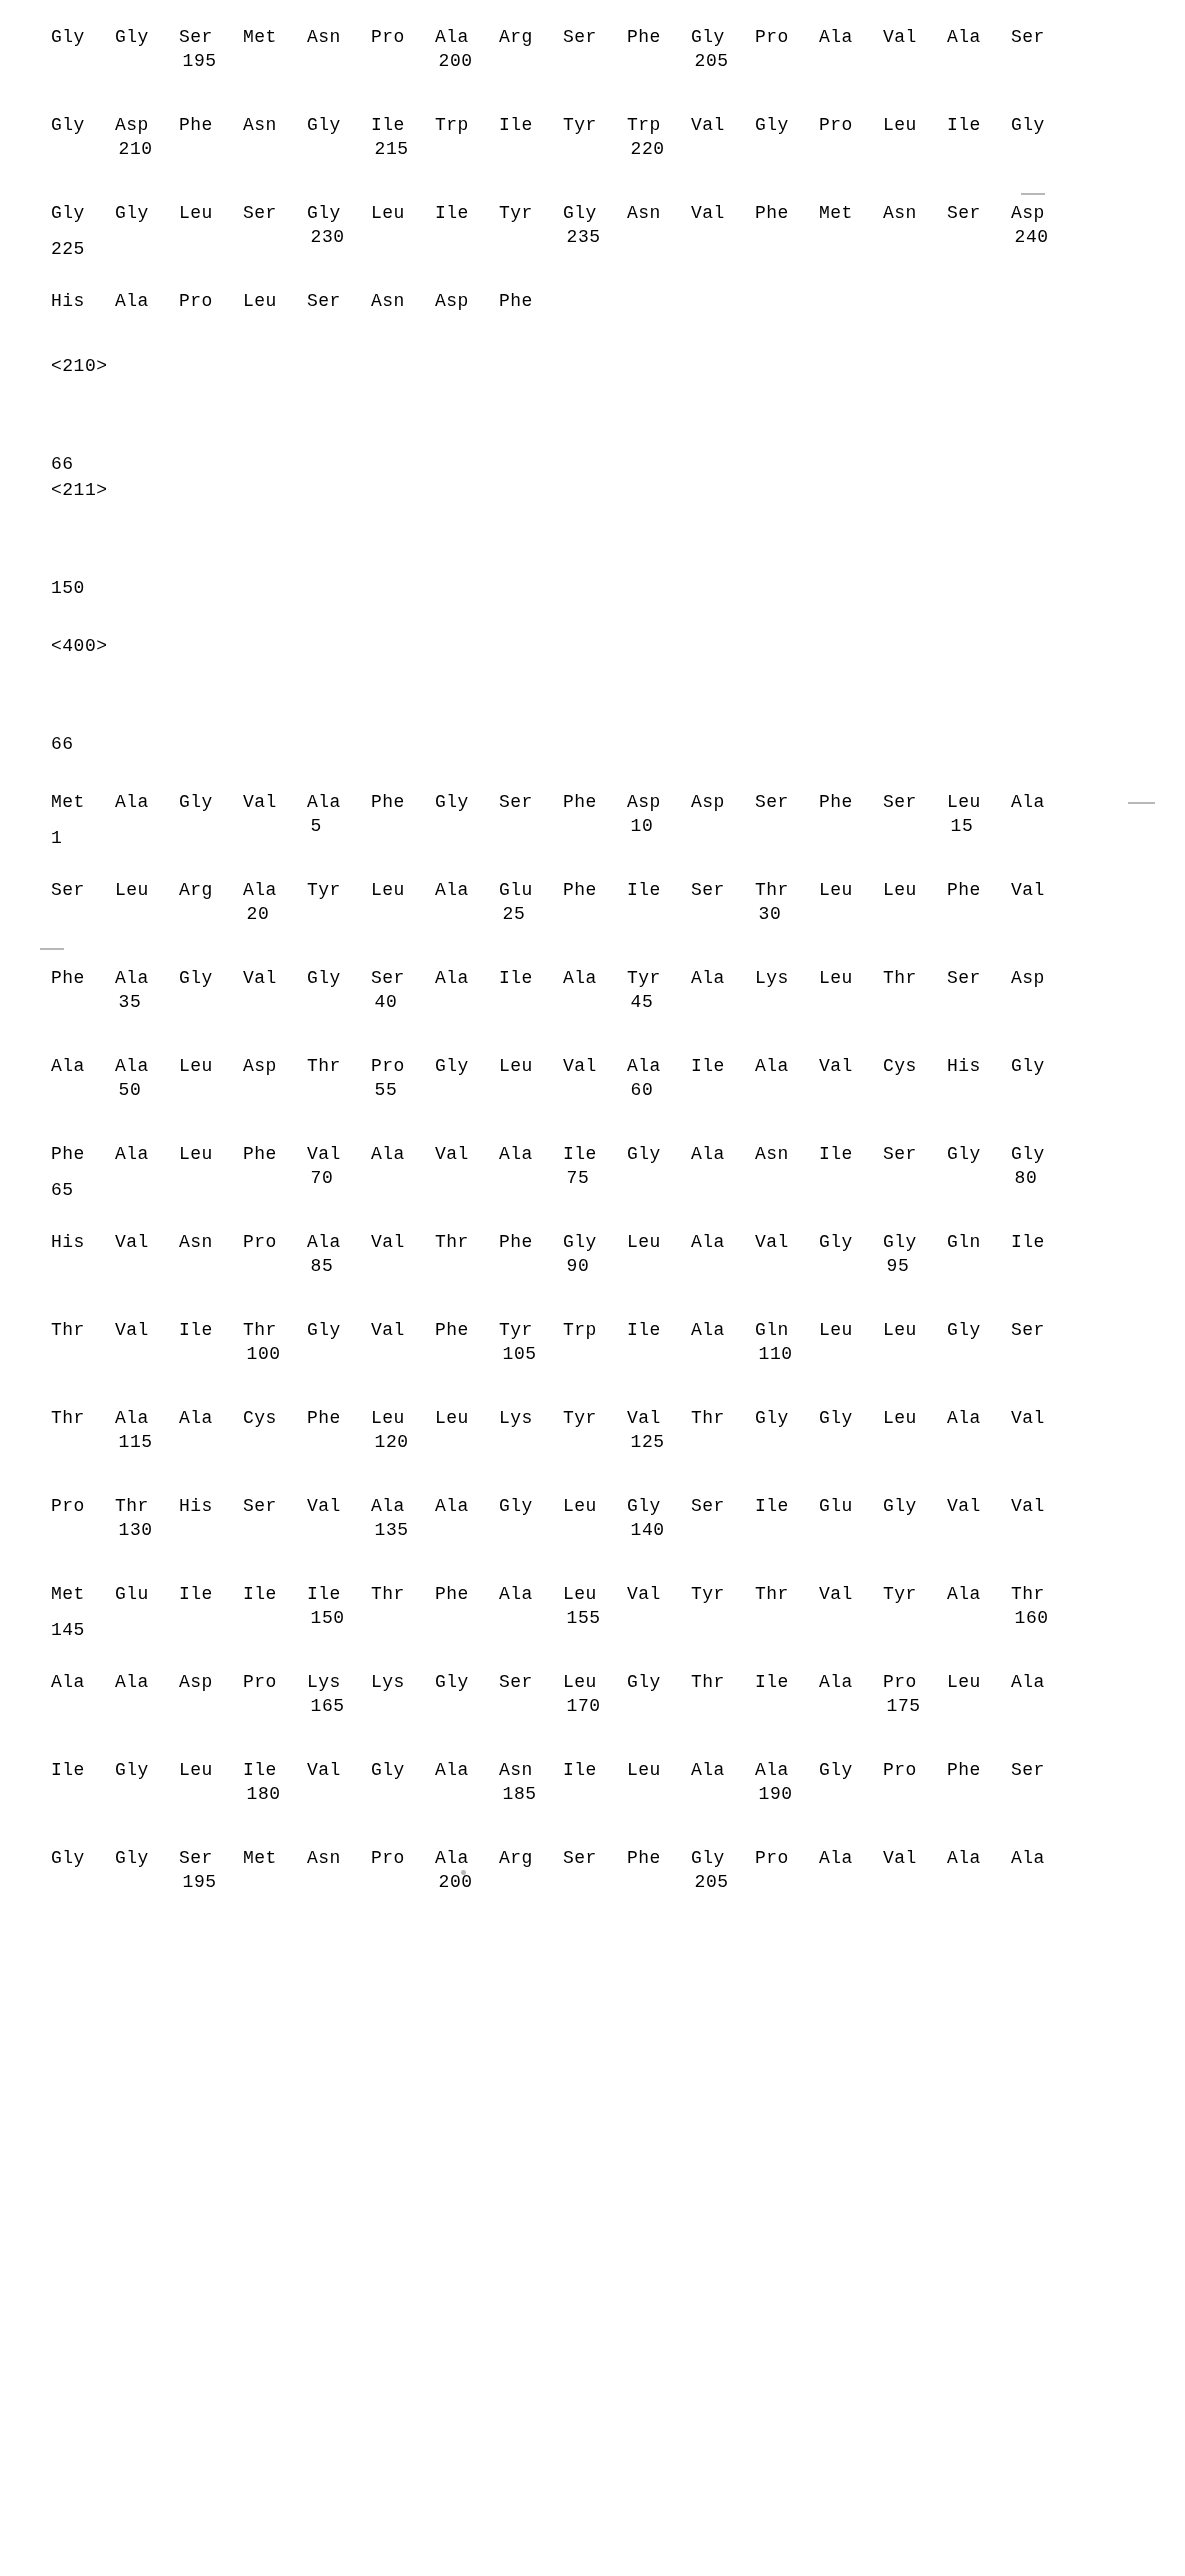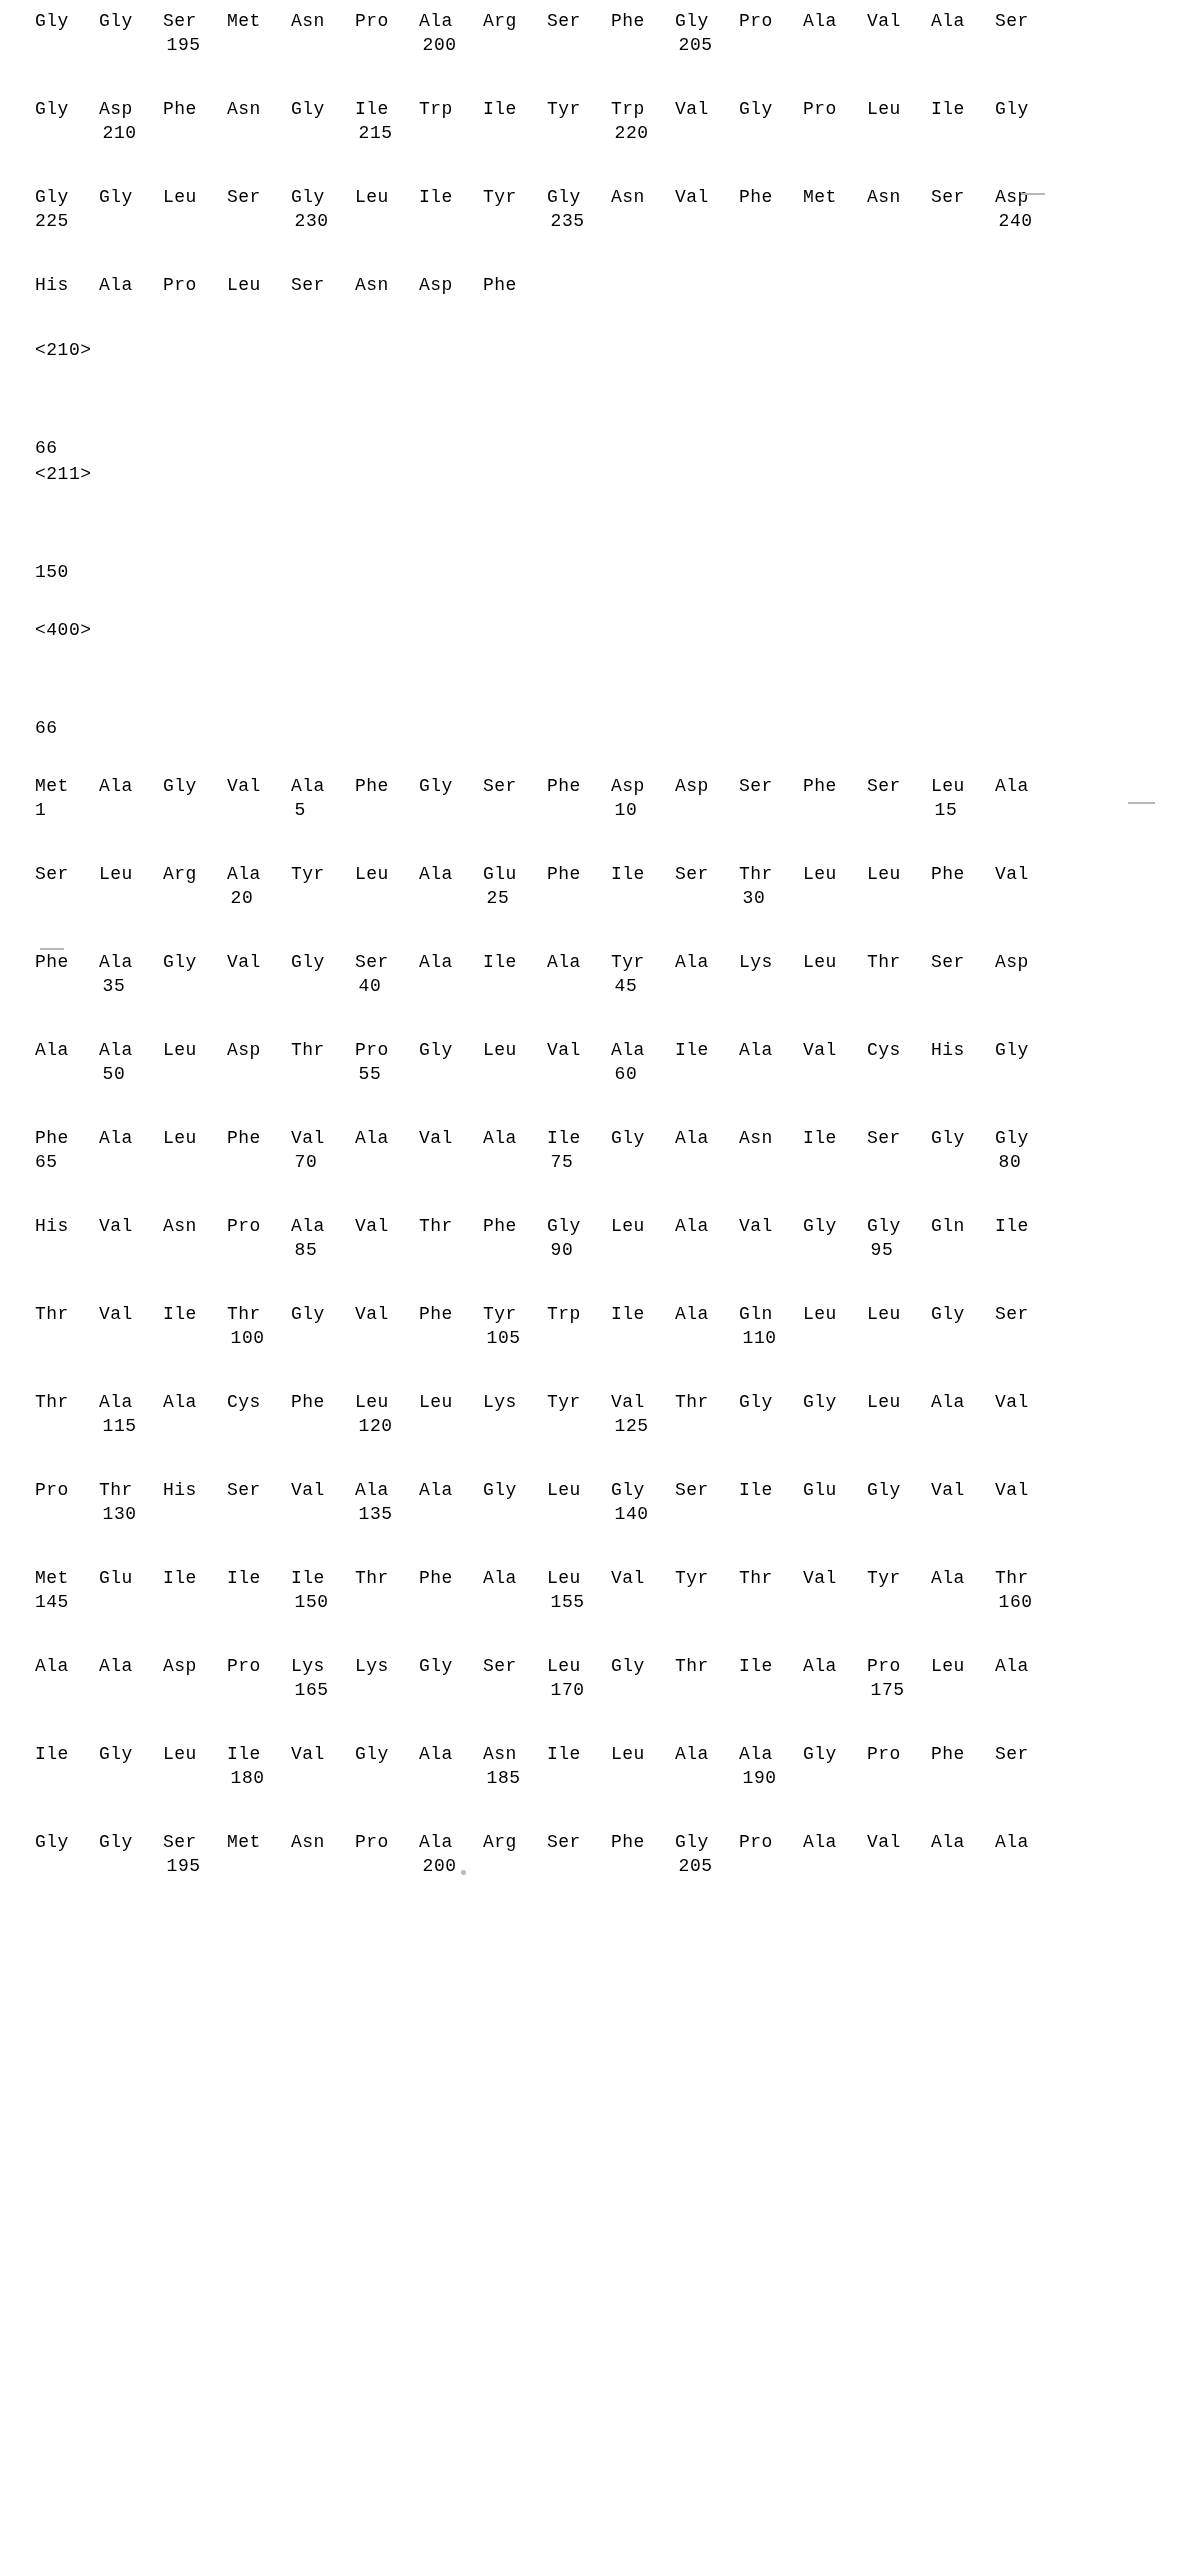--- a/index.html
+++ b/index.html
@@ -10,21 +10,21 @@
   body {
     width: 1185px;
     min-height: 2576px;
     font-family: "Liberation Mono", "DejaVu Sans Mono", monospace;
     color: #000000;
   }
   .page {
     position: relative;
     width: 1185px;
     min-height: 2576px;
-    padding: 0;
+    padding: 16px;
     box-sizing: border-box;
     border-radius: 22px;
   }
   .content {
     padding: 9px 0 0 35px;
   }
   
   .seq-block {
     margin: 0 0 40px 0;
   }
@@ -47,20 +47,21 @@
     text-align: left;
     height: 24px;
   }
   
   .num-row .res-cell span {
     display: inline-block;
     padding-left: 3.6px;
   }
   .num-row .res-cell.num-left span {
     padding-left: 0px;
+    margin-top: 12px;
   }
   .meta-block {
     margin: 0 0 33px 0;
   }
   .meta-line {
     display: flex;
     flex-direction: column;
     white-space: pre;
     font-size: 18px;
     line-height: 26.4px;

